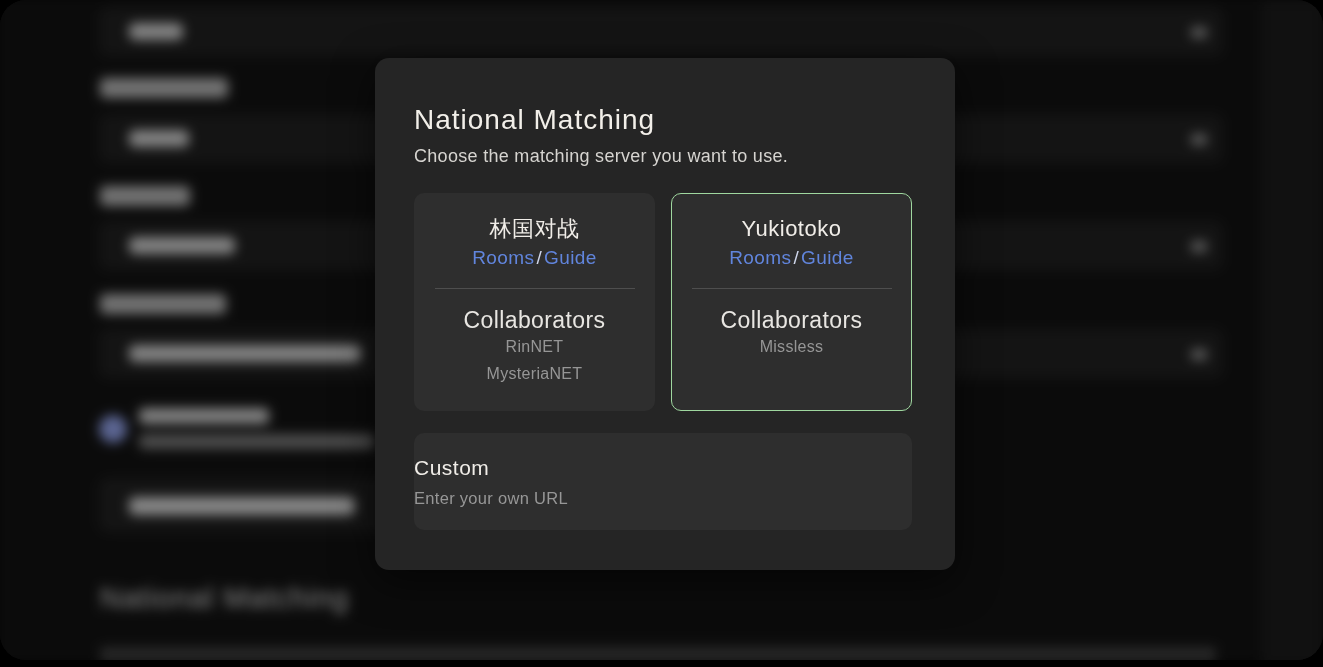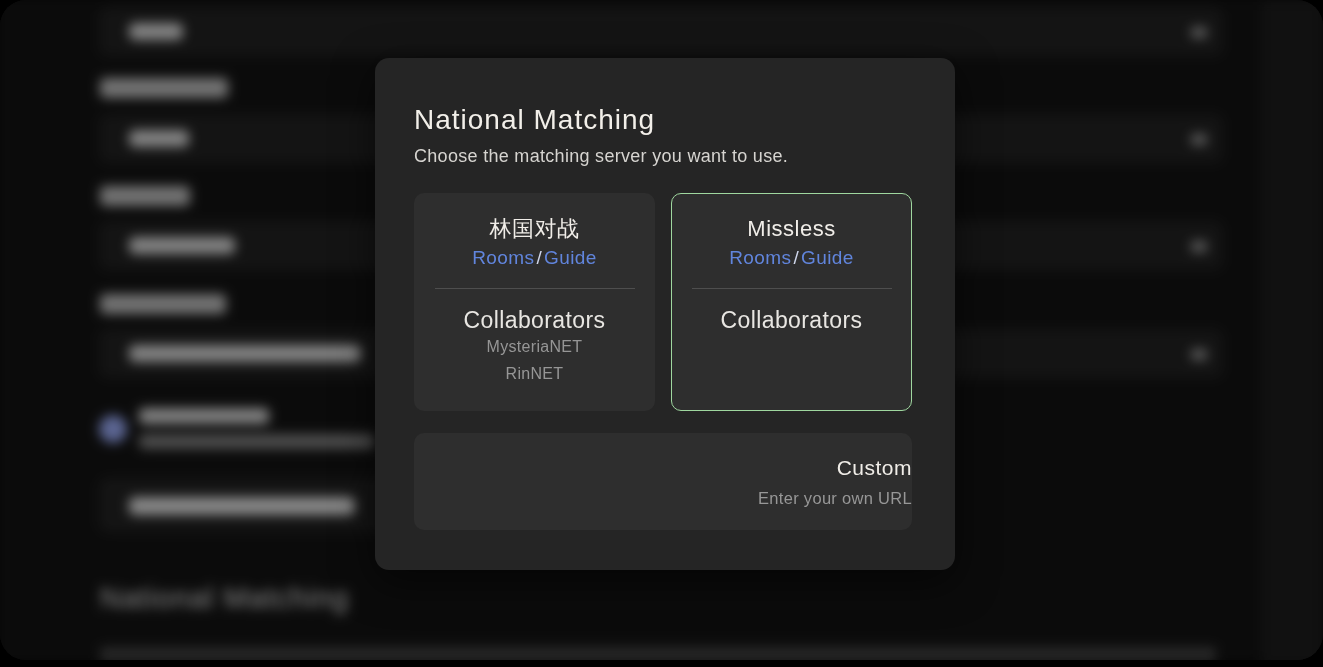--- a/index.html
+++ b/index.html
@@ -66,21 +66,21 @@
   .server-name { font-size:22px; line-height:30px; color:#f0ede8; letter-spacing:.5px; }
   .server-links { margin-top:0; font-size:19px; line-height:28px; letter-spacing:.4px; }
   .server-links a { color:var(--link-blue, #6185dd); text-decoration:none; cursor:pointer; }
   .server-links .sep { color:#cfd6ea; padding:0 2px; }
   .card-divider { width:200px; border:none; border-top:1px solid #4e4e4e; margin:16px auto 18px auto; }
   .collab-title { font-size:23px; line-height:26px; color:#e8e6e2; letter-spacing:.4px; }
   .collab-name { font-size:16px; line-height:27px; color:#969696; letter-spacing:.3px; }
   .custom-card {
     position:absolute; left:39px; top:375px; width:498px; height:97px;
     background:var(--card-bg, #2e2e2e); border-radius:10px;
-    text-align:right; padding-top:20px; cursor:pointer;
+    text-align:left; padding-top:20px; cursor:pointer;
   }
   .custom-title { font-size:21px; line-height:30px; color:#f0ede8; letter-spacing:.5px; }
   .custom-subtitle { margin-top:2px; font-size:16.5px; line-height:26px; color:#979797; letter-spacing:.3px; }
 </style>
 </head>
 <body>
 
 <div id="screen">
 
   <div class="bg-page">
@@ -129,31 +129,32 @@
 
     <div class="cards">
 
       <div class="server-card">
         <div class="server-name">林国对战</div>
         <div class="server-links">
           <a>Rooms</a><span class="sep">/</span><a>Guide</a>
         </div>
         <hr class="card-divider">
         <div class="collab-title">Collaborators</div>
+        <div class="collab-name">RinNET</div>
         <div class="collab-name">MysteriaNET</div>
-        <div class="collab-name">RinNET</div>
       </div>
 
       <div class="server-card selected">
-        <div class="server-name">Missless</div>
+        <div class="server-name">Yukiotoko</div>
         <div class="server-links">
           <a>Rooms</a><span class="sep">/</span><a>Guide</a>
         </div>
         <hr class="card-divider">
         <div class="collab-title">Collaborators</div>
+        <div class="collab-name">Missless</div>
       </div>
 
     </div>
 
     <div class="custom-card">
       <div class="custom-title">Custom</div>
       <div class="custom-subtitle">Enter your own URL</div>
     </div>
   </div>
 

